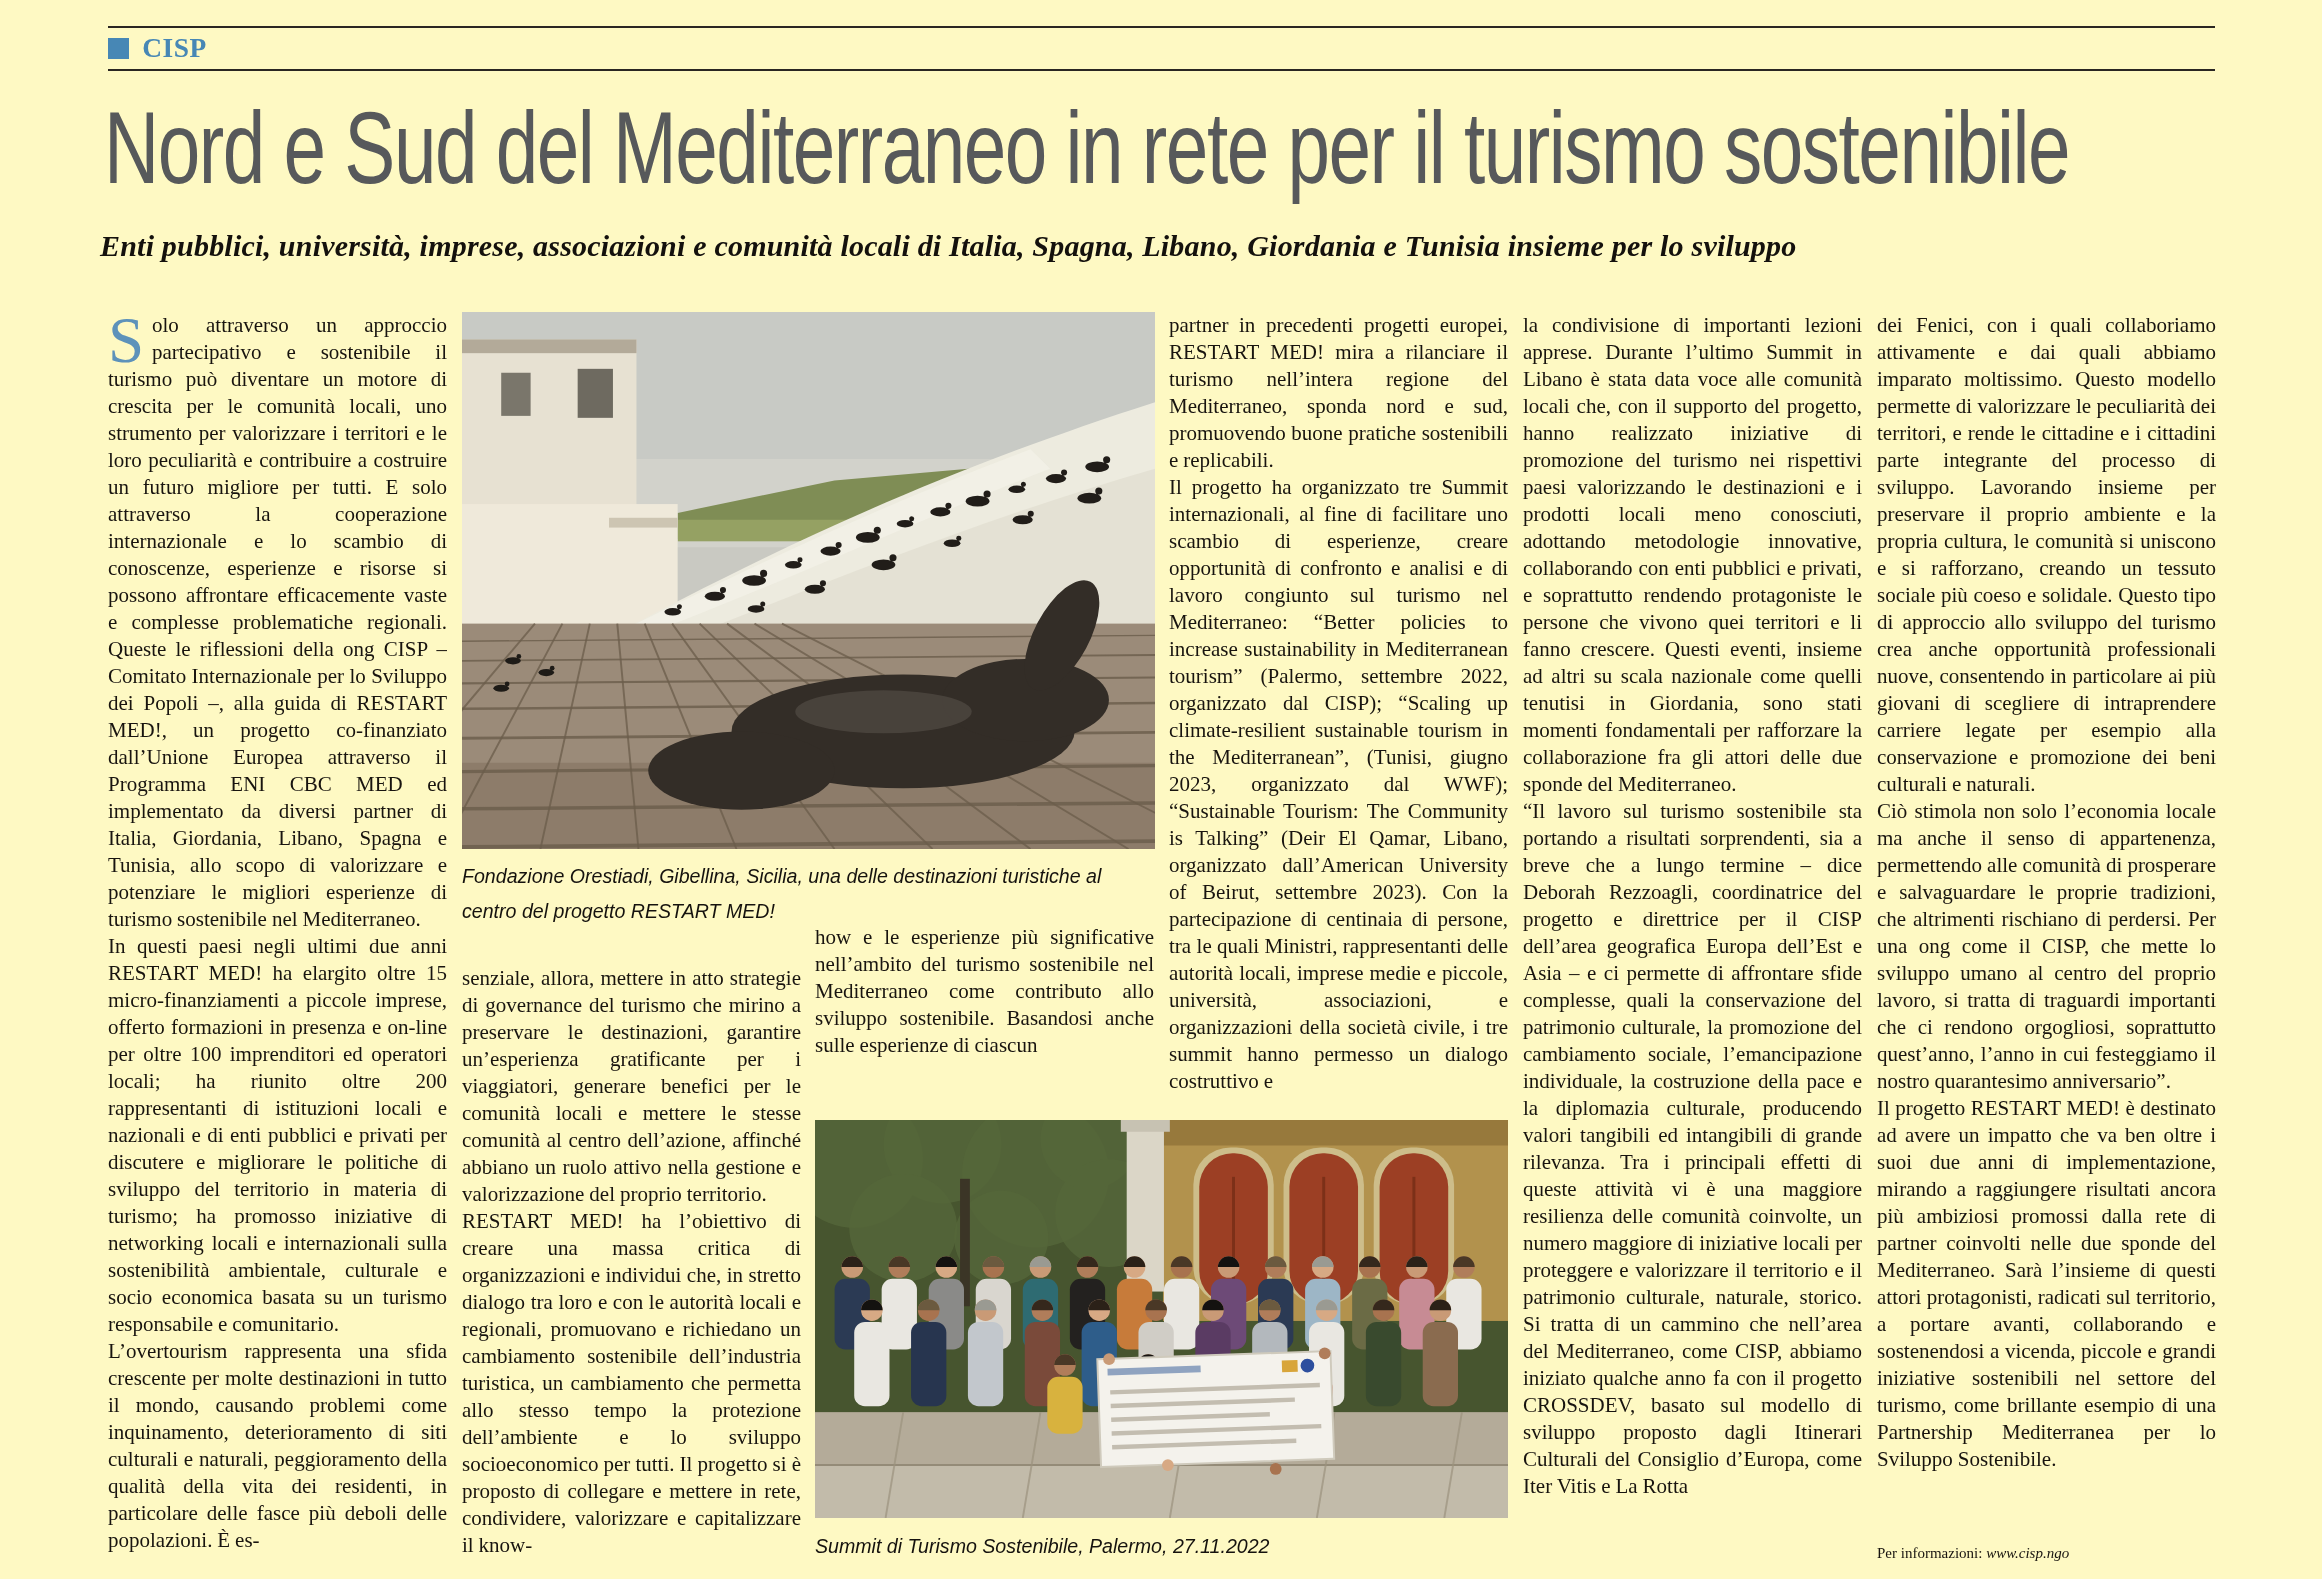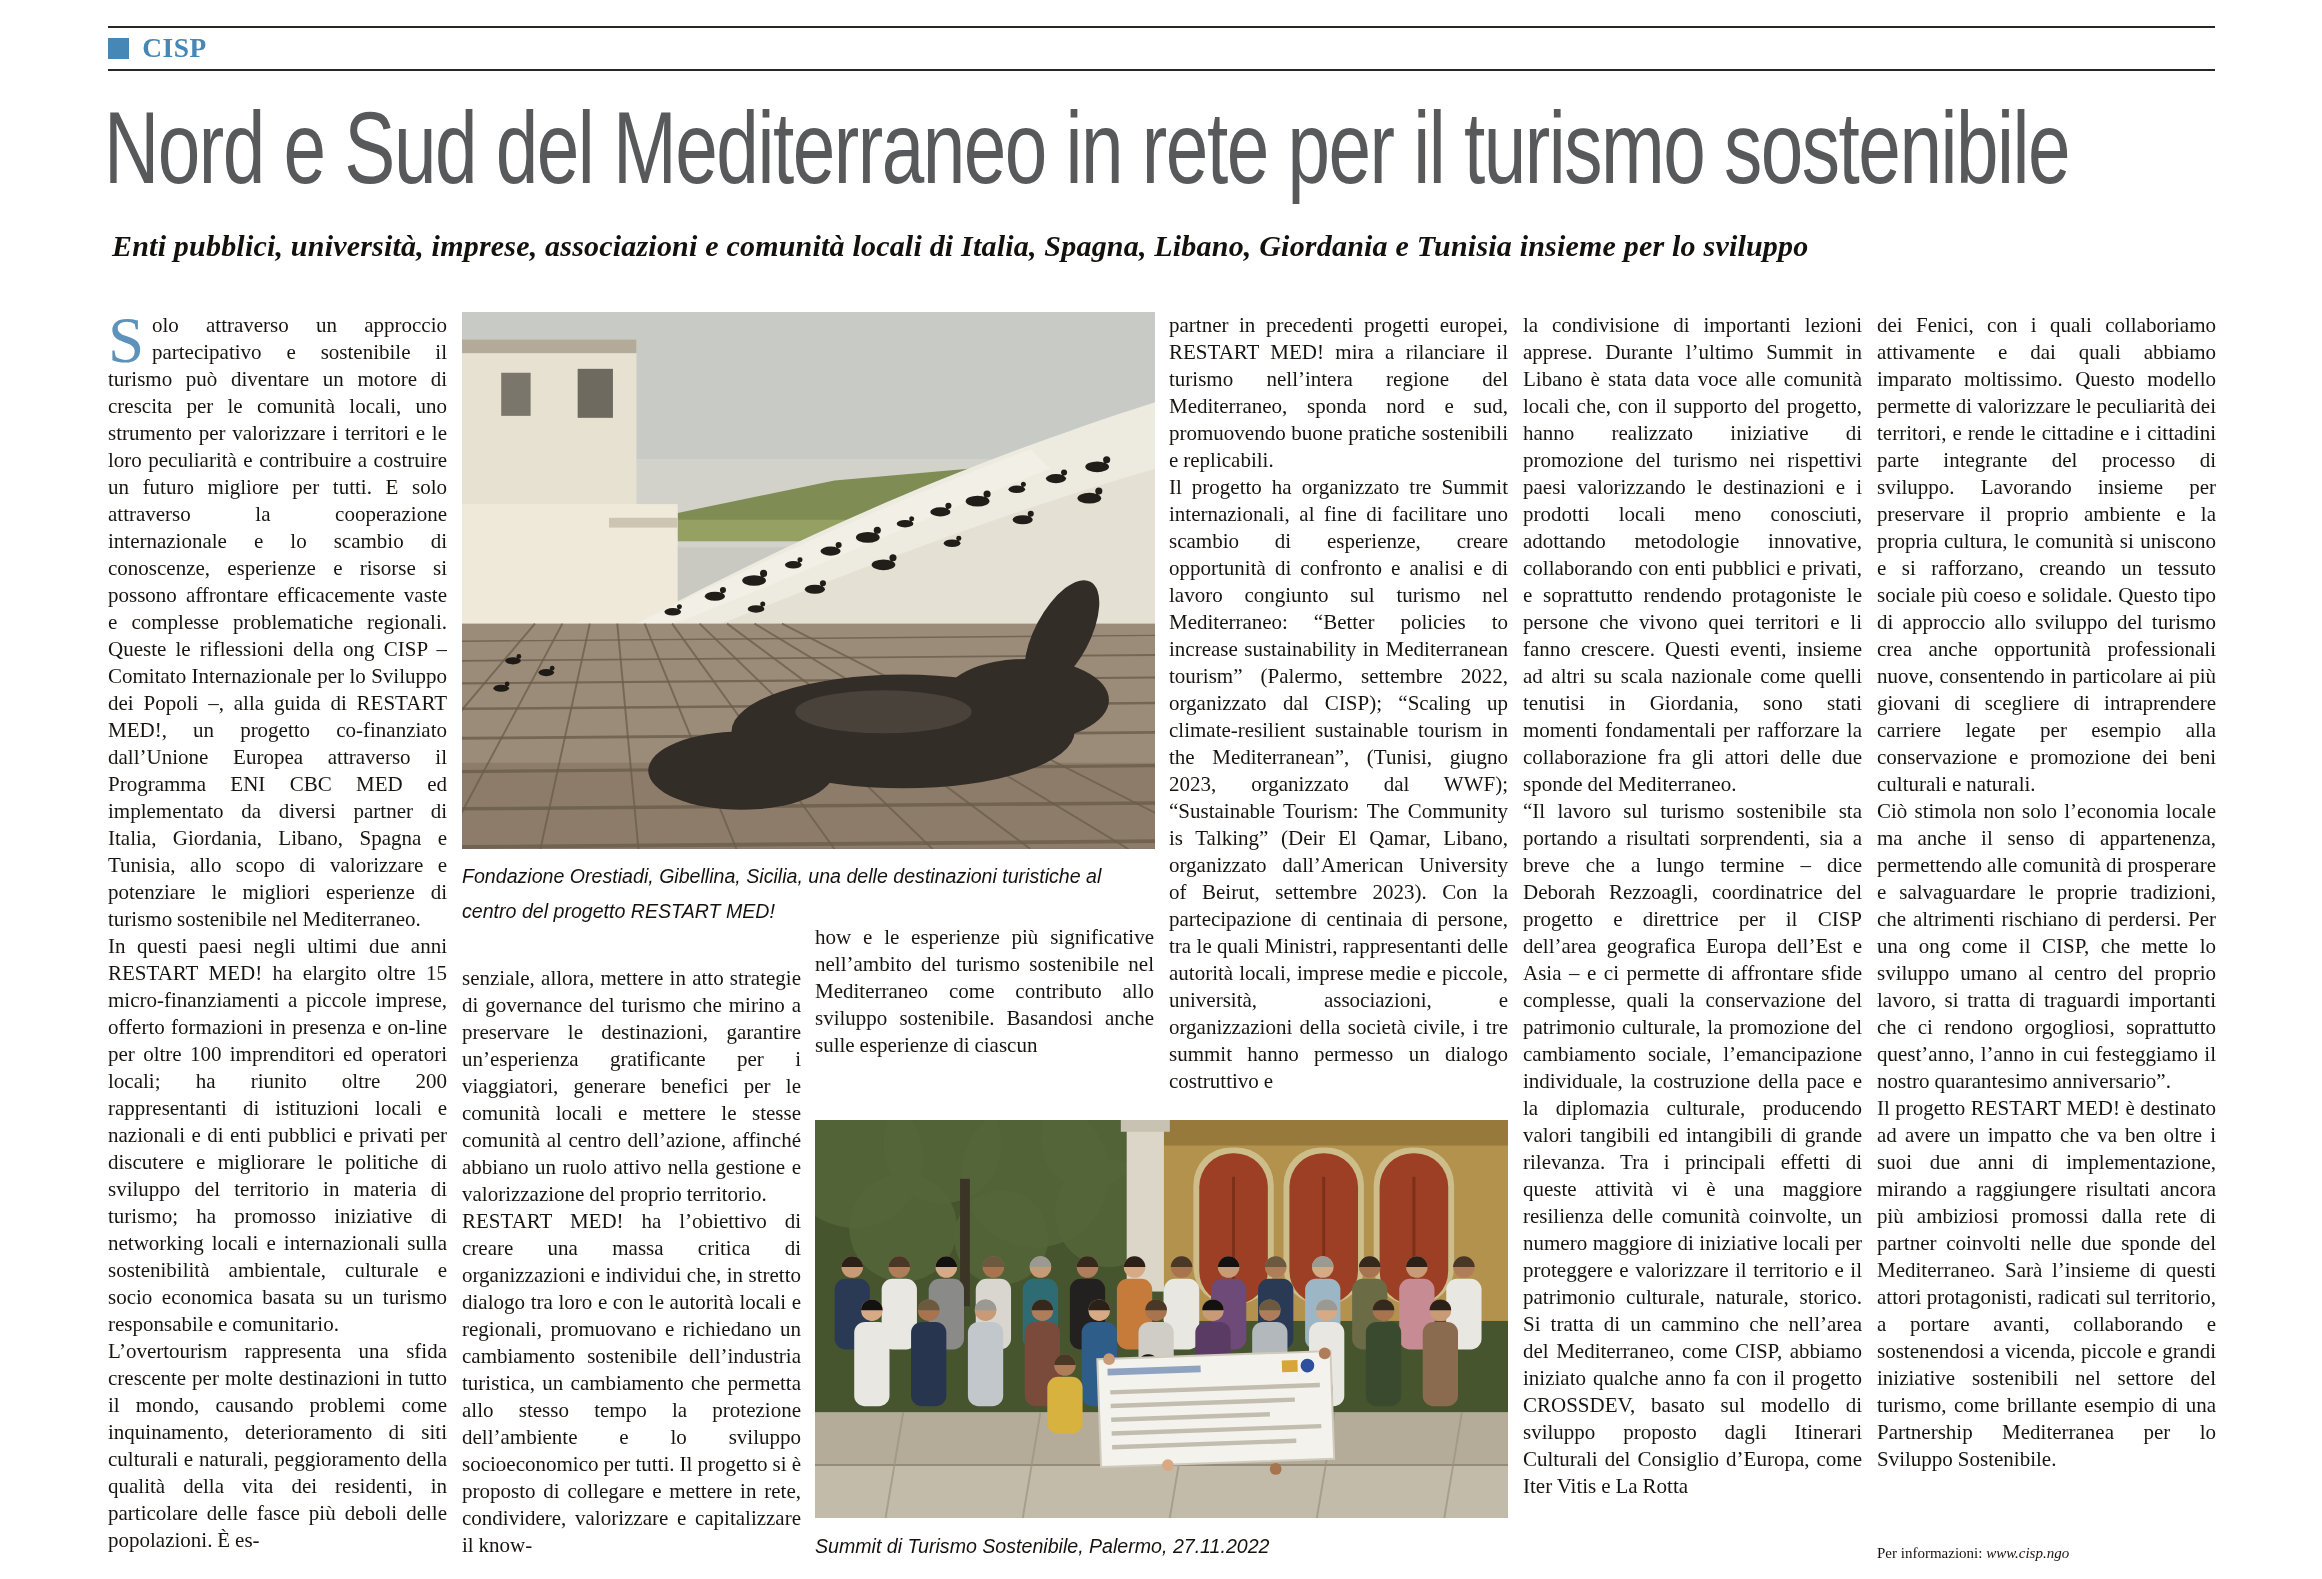--- a/index.html
+++ b/index.html
@@ -1,38 +1,38 @@
 <!DOCTYPE html>
 <html><head>
 <meta charset="utf-8">
 <style>
   html,body { margin:0; padding:0; background:#e9e0d8; }
   .page {
     position:relative; width:2323px; height:1579px;
-    background:#ffffff; overflow:hidden;
+    background:#fef9c3; overflow:hidden;
     font-family:"Liberation Serif", serif; color:#1a1713;
   }
   .rule { position:absolute; left:108px; width:2107px; height:2px; background:#2a2622; }
   .rule-top { top:25.5px; }
   .rule-kicker { top:69px; }
 
   .kicker { position:absolute; left:108px; top:33px; height:31px; display:flex; align-items:center; white-space:nowrap; }
   .ksq { width:20.6px; height:20.6px; background:#4787b5; margin-right:13.7px; flex:0 0 auto; }
   .ktag { color:#4787b5; font-weight:bold; font-size:27.4px; letter-spacing:0.5px; margin-right:9.8px; }
   .ktext { font-size:24px; color:#1a1510; }
 
   .headline { position:absolute; left:104px; top:90px; margin:0; font-weight:normal; }
   .headline span {
     display:inline-block; white-space:nowrap;
     font-family:"Liberation Sans", sans-serif;
     font-size:102px; letter-spacing:-2px; color:#57595b;
     transform:scaleX(.75); transform-origin:left top;
   }
   .deck {
-    position:absolute; left:112px; top:229px; width:2107px;
+    position:absolute; left:100px; top:229px; width:2107px;
     font-style:italic; font-weight:bold; font-size:30px; color:#14110d;
     letter-spacing:0.2px;
   }
 
   .col {
     position:absolute; width:339px; overflow:hidden;
     font-size:21px; line-height:27px; text-align:justify; text-align-last:left;
     color:#18140f; word-spacing:-0.3px;
   }
   .col p { margin:0; }

